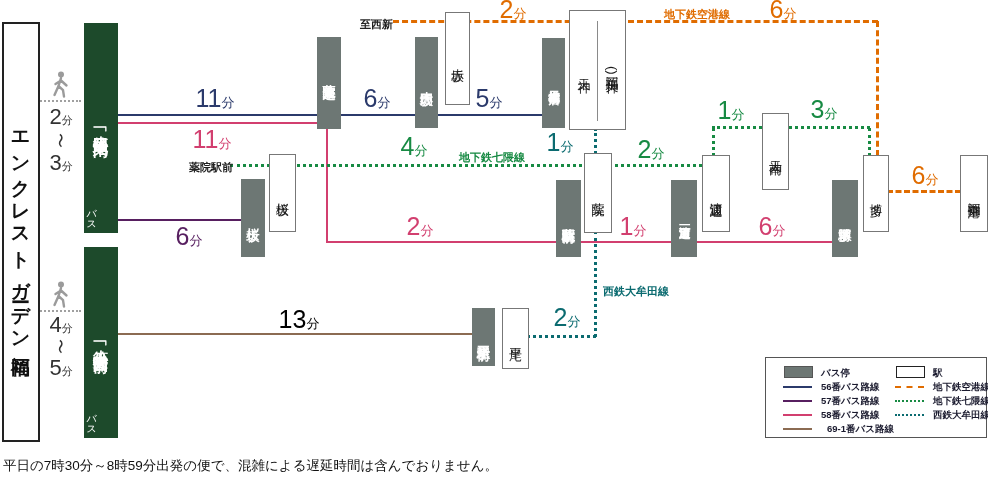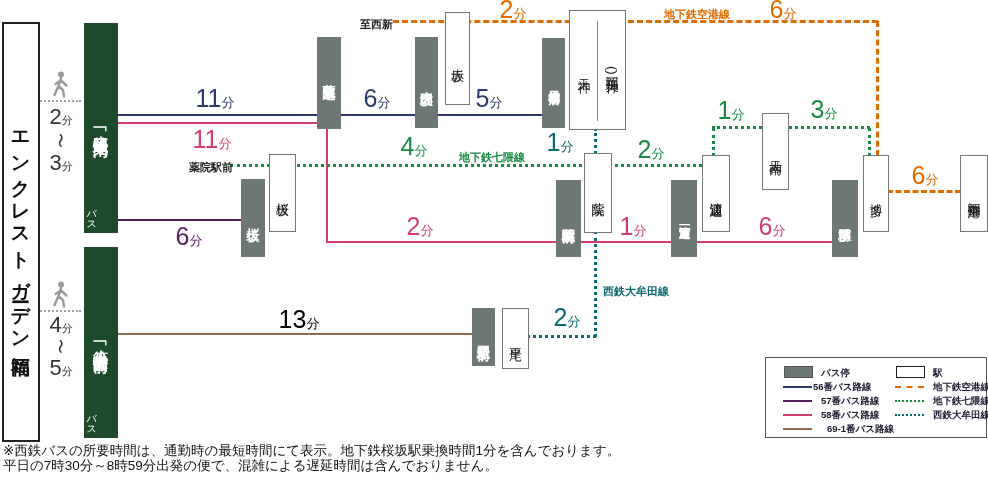--- a/index.html
+++ b/index.html
@@ -156,34 +156,33 @@
   <div class="time com" style="left:567px;top:304px;"><span class="tn">2</span><span class="tu">分</span></div>
 
   <div class="time cku" style="left:513px;top:-4px;"><span class="tn">2</span><span class="tu">分</span></div>
   <div class="time cku" style="left:783px;top:-4px;"><span class="tn">6</span><span class="tu">分</span></div>
   <div class="time cku" style="left:925px;top:162px;"><span class="tn">6</span><span class="tu">分</span></div>
 
   <div id="legend">
     <div class="lg-sw sw-box" style="left:18px;top:8px;background:#6d7774;border:1px solid #555;"></div>
     <div class="lg-label" style="left:55px;top:9px;">バス停</div>
     <div class="lg-sw sw-line" style="left:17px;top:28px;border-top:2px solid #2b3a6b;"></div>
-    <div class="lg-label" style="left:47px;top:23px;">56番バス路線</div>
+    <div class="lg-label" style="left:55px;top:23px;">56番バス路線</div>
     <div class="lg-sw sw-line" style="left:17px;top:42px;border-top:2px solid #571f60;"></div>
     <div class="lg-label" style="left:55px;top:37px;">57番バス路線</div>
     <div class="lg-sw sw-line" style="left:17px;top:56px;border-top:2px solid #d23f6f;"></div>
     <div class="lg-label" style="left:55px;top:51px;">58番バス路線</div>
     <div class="lg-sw sw-line" style="left:17px;top:70px;border-top:2px solid #8b6b52;"></div>
     <div class="lg-label" style="left:61px;top:65px;">69-1番バス路線</div>
 
     <div class="lg-sw sw-box" style="left:130px;top:8px;background:#fff;border:1px solid #222;"></div>
     <div class="lg-label" style="left:167px;top:9px;">駅</div>
     <div class="lg-sw sw-line" style="left:129px;top:28px;border-top:2px dashed #e06c00;"></div>
     <div class="lg-label" style="left:167px;top:23px;">地下鉄空港線</div>
     <div class="lg-sw sw-line" style="left:129px;top:42px;border-top:2px dotted #178a43;"></div>
     <div class="lg-label" style="left:167px;top:37px;">地下鉄七隈線</div>
     <div class="lg-sw sw-line" style="left:129px;top:56px;border-top:2px dotted #0b6b70;"></div>
     <div class="lg-label" style="left:167px;top:51px;">西鉄大牟田線</div>
   </div>
 
-  <div class="note" style="top:442px;">※西鉄バスの所要時間は、通勤時の最短時間にて表示。地下鉄桜坂駅乗換時間1分を含んでおります。</div>
   <div class="note" style="top:457px;">平日の7時30分～8時59分出発の便で、混雑による遅延時間は含んでおりません。</div>
 
 </div>
 
 </body></html>

